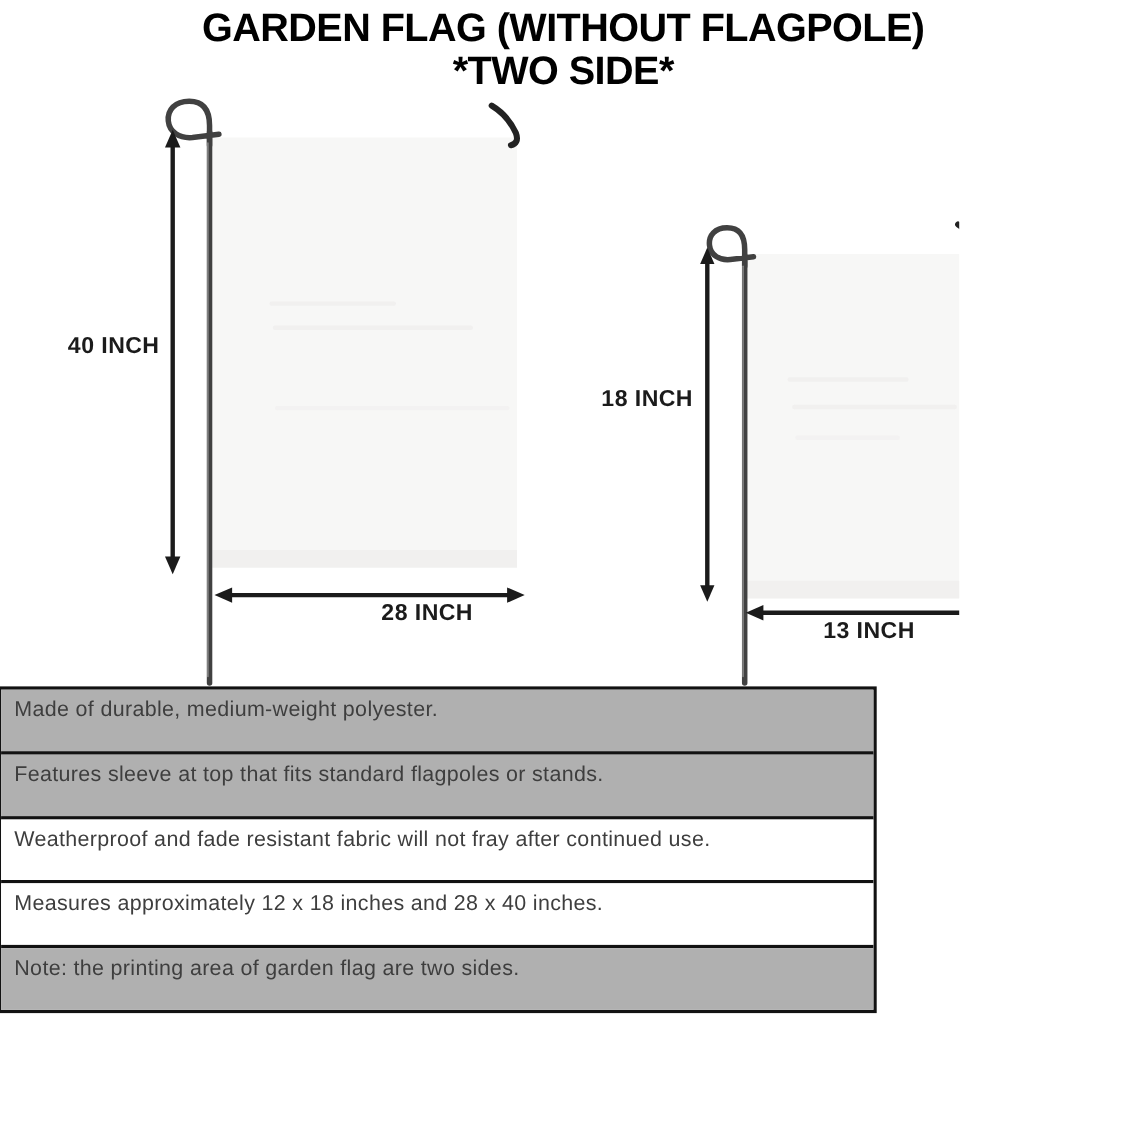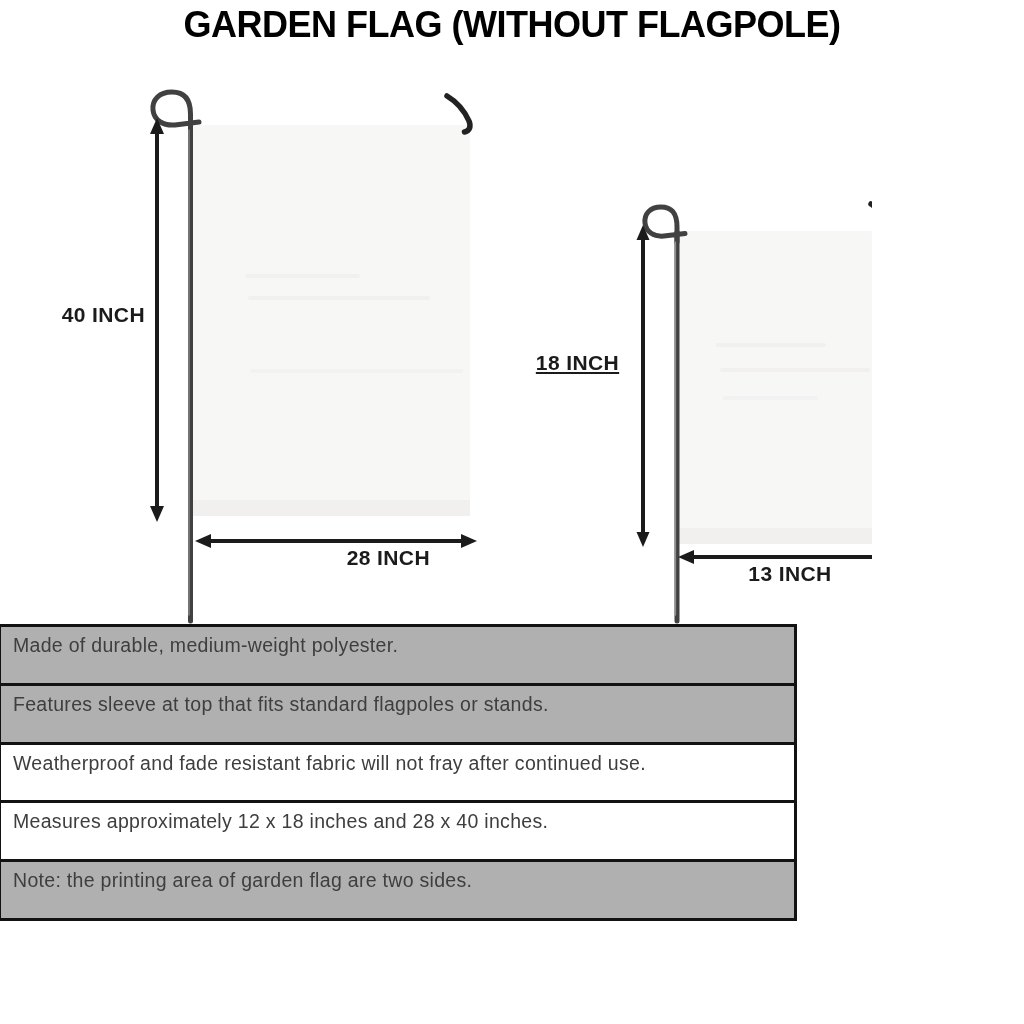--- a/index.html
+++ b/index.html
@@ -32,39 +32,40 @@
   .pole-stroke{stroke:var(--pole);stroke-width:5;fill:none;stroke-linecap:round;stroke-linejoin:round;}
   .pole-glint{stroke:var(--pole-highlight);stroke-width:1.3;fill:none;stroke-linecap:round;}
   .hook-stroke{stroke:#222;stroke-width:5.5;fill:none;stroke-linecap:round;stroke-linejoin:round;}
   .arrow-shaft{stroke:var(--arrow);stroke-width:4;fill:none;}
   .arrow-head{fill:var(--arrow);}
 
   .dim-label{position:absolute;font-size:21px;font-weight:700;color:var(--arrow);
              letter-spacing:0.4px;white-space:nowrap;}
   .lbl-40{left:40px;top:303px;width:105px;text-align:right;}
   .lbl-28{left:230px;top:546px;width:200px;text-align:right;}
-  .lbl-18{left:525px;top:351px;width:105px;text-align:center;text-decoration:underline;}
+  .lbl-18{left:525px;top:351px;width:105px;text-align:right;}
   .lbl-12{left:690px;top:562px;width:200px;text-align:center;}
 
   .features{position:absolute;left:-2px;top:624px;width:799px;height:297px;
             border:3px solid var(--table-border);display:flex;flex-direction:column;}
   .feature-row{flex:1;border-bottom:3px solid var(--table-border);
                padding:7px 4px 0 12px;font-size:19.5px;color:var(--table-text);
                letter-spacing:0.3px;}
   .feature-row:last-child{border-bottom:none;}
   .row-gray{background:var(--table-gray);}
   .row-white{background:var(--table-white);}
 </style>
 </head>
 <body>
 
 <div class="canvas">
 
   <div class="title">
     <div>GARDEN FLAG (WITHOUT FLAGPOLE)</div>
+    <div>*TWO SIDE*</div>
   </div>
 
   <div class="flag flag-large">
     <div class="crease" style="left:52px;top:149px;width:115px;"></div>
     <div class="crease" style="left:55px;top:171px;width:182px;"></div>
     <div class="crease" style="left:57px;top:244px;width:213px;opacity:.5;"></div>
     <div class="shade-band" style="top:375px;"></div>
   </div>
 
   <div class="flag flag-small">

